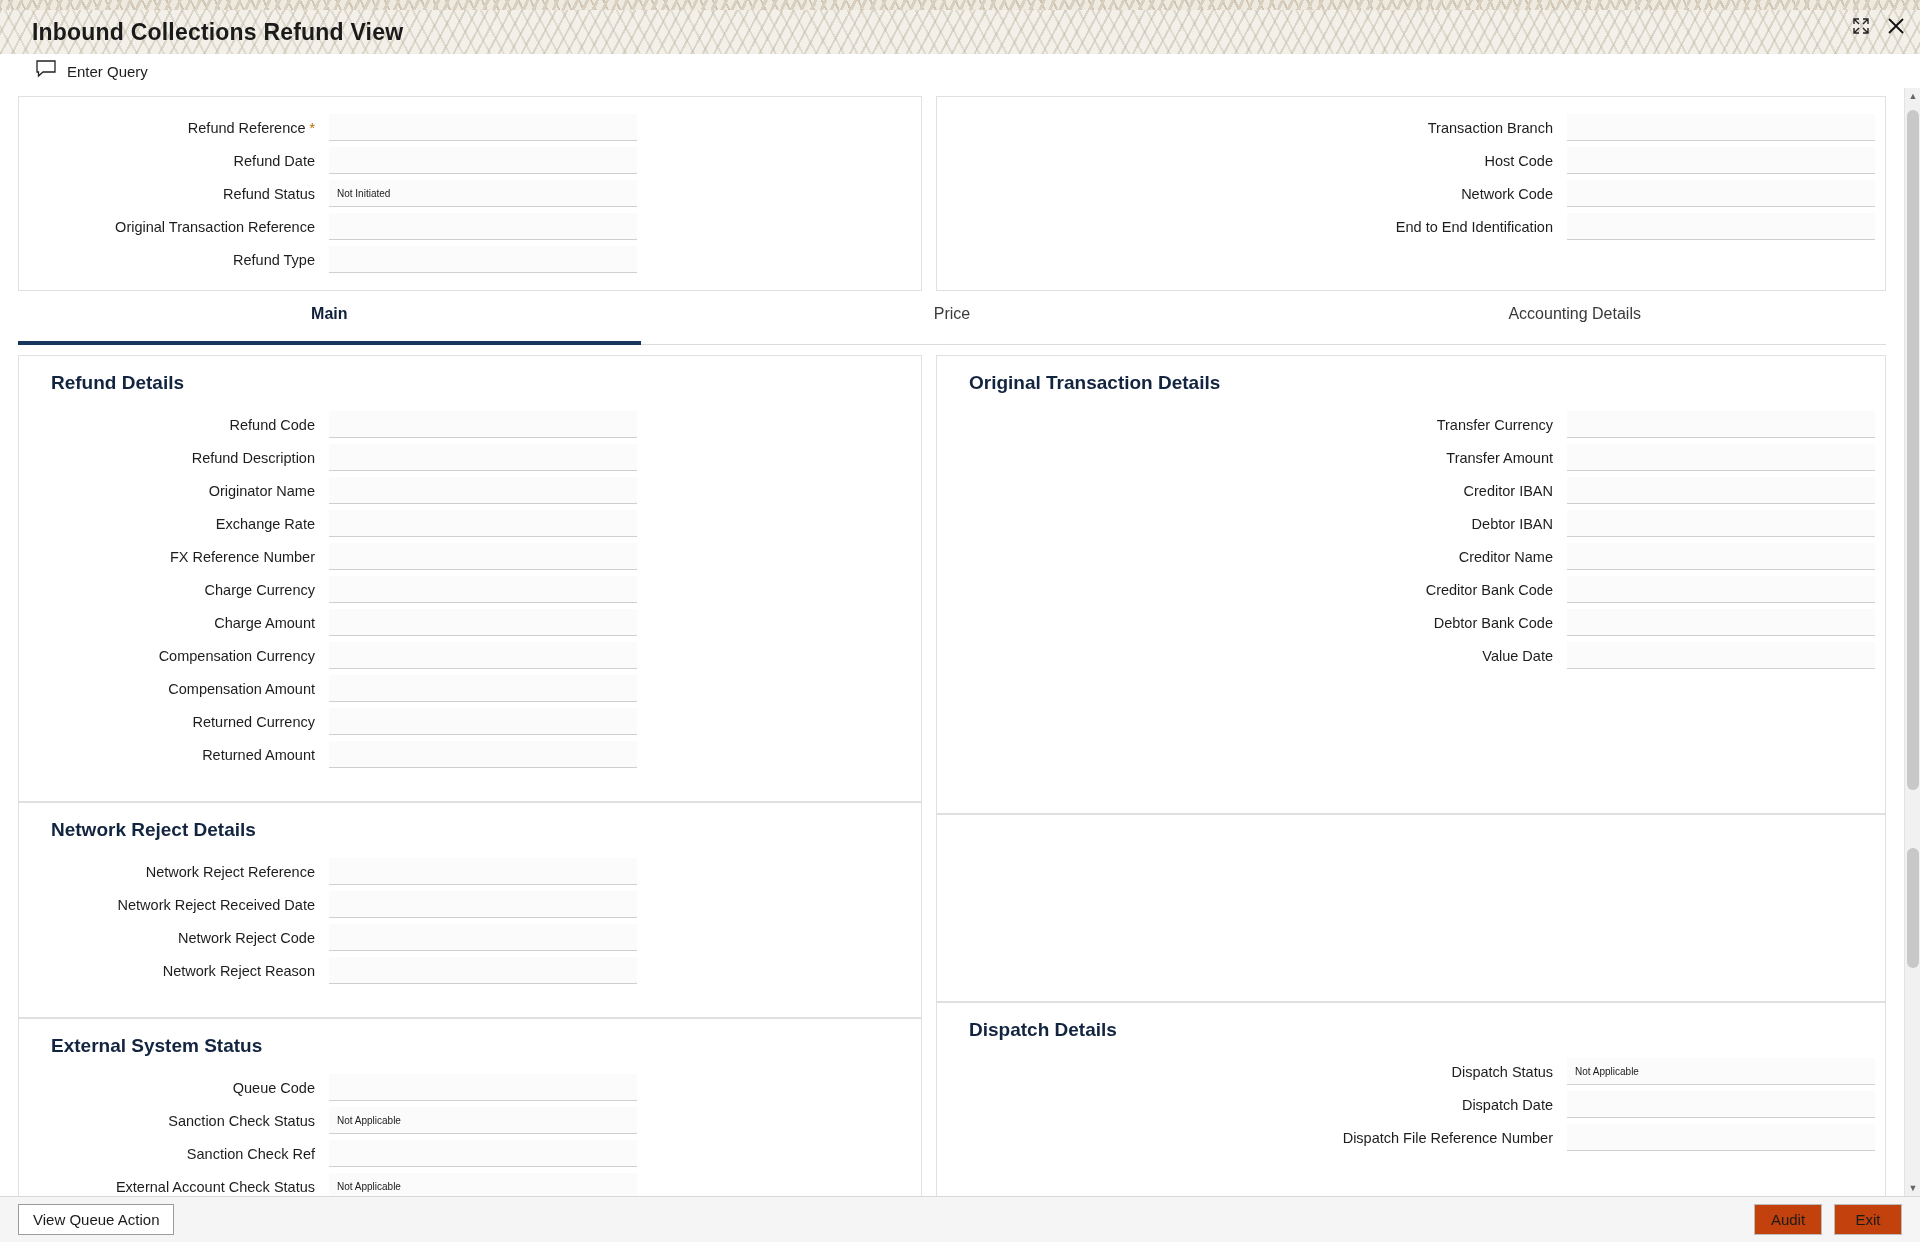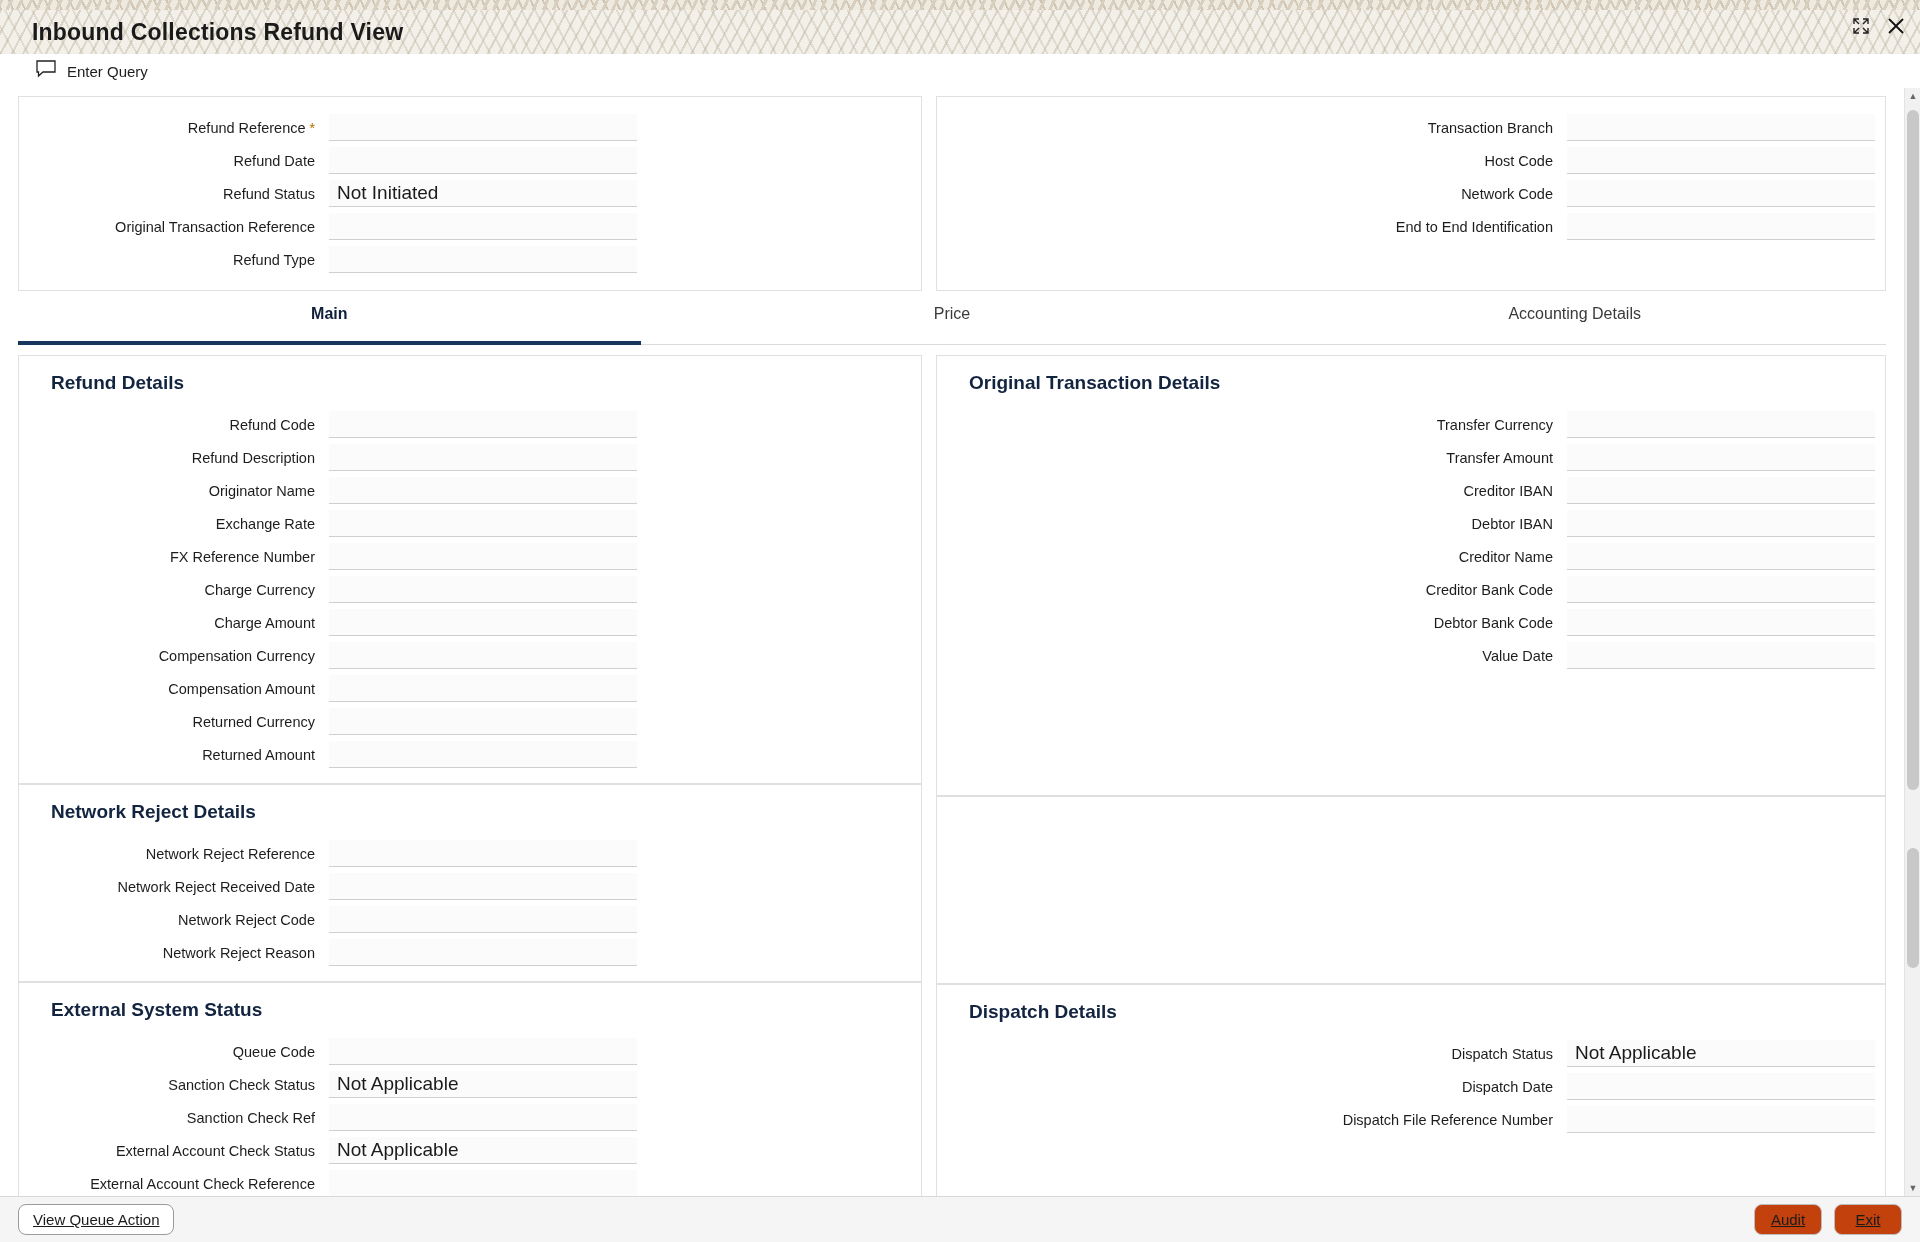--- a/index.html
+++ b/index.html
@@ -138,21 +138,21 @@
     text-align: right;
     padding-right: 14px;
     white-space: nowrap;
   }
   .req { color: #b06a00; font-size: 14px; }
   .f-input {
     height: 27px;
     background: #fbfbfb;
     border: none;
     border-bottom: 1px solid #cfcfcf;
-    font-size: 19px;
+    font-size: 10px;
     color: #1b1b1b;
     padding: 0 8px;
     outline: none;
     font-family: "Liberation Sans", sans-serif;
   }
   .hdr-left .f-label { width: 300px; }
   .hdr-left .f-input { width: 308px; }
   .hdr-right .f-label { width: 620px; }
   .hdr-right .f-input { width: 308px; }
 
@@ -186,21 +186,21 @@
   
   .grid {
     display: flex;
     gap: 14px;
     padding: 10px 18px 0 18px;
   }
   .col { flex: 1 1 0; display: flex; flex-direction: column; gap: 0px; }
   .sect {
     border: 1px solid #e0e0e0;
     background: #fff;
-    padding: 16px 10px 12px 10px;
+    padding: 16px 10px 30px 10px;
   }
   .sect-title {
     font-size: 19px;
     font-weight: bold;
     color: #12243f;
     margin: 0 0 14px 22px;
   }
   .main-left .f-label { width: 300px; }
   .main-left .f-input { width: 308px; }
   .main-right .f-label { width: 620px; }
@@ -216,24 +216,23 @@
     align-items: center;
     justify-content: space-between;
     padding: 0 18px;
   }
   .btn {
     font-family: "Liberation Sans", sans-serif;
     font-size: 15px;
     color: #1b1b1b;
     background: #ffffff;
     border: 1px solid #9b9b9b;
-    border-radius: 8px;
+    border-radius: 0;
     padding: 6px 14px;
     cursor: default;
-    text-decoration: underline;
   }
   .btn-grey {
     background: #c2410c;
     border: 1px solid #bdbdbd;
     min-width: 68px;
     text-align: center;
   }
   .footer-right { display: flex; gap: 12px; }
 </style>
 </head>

